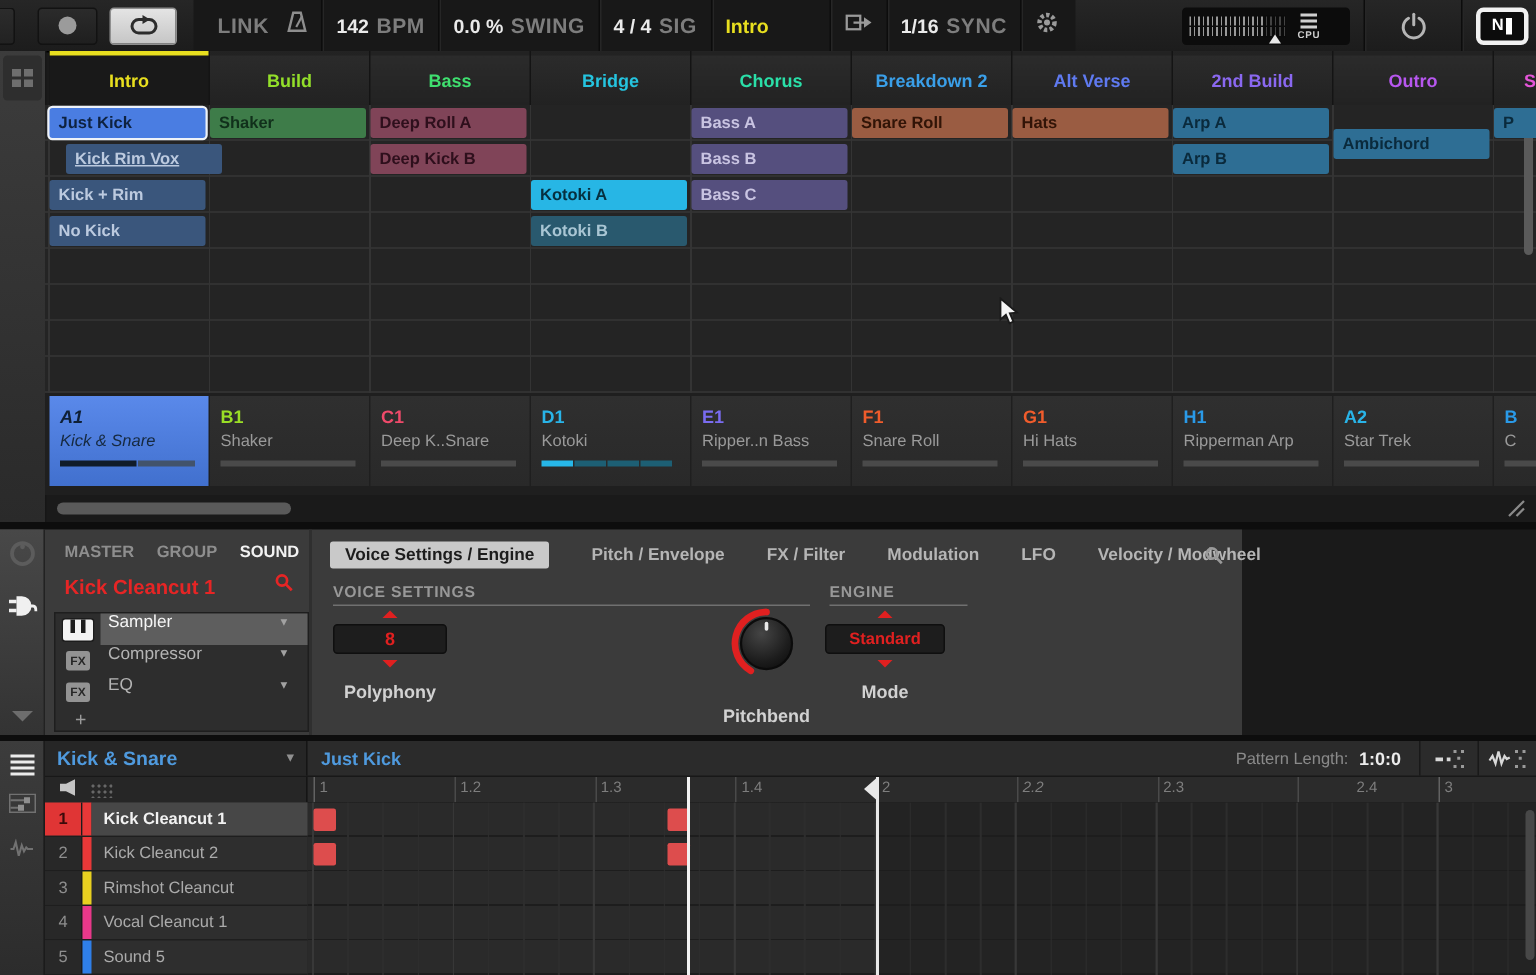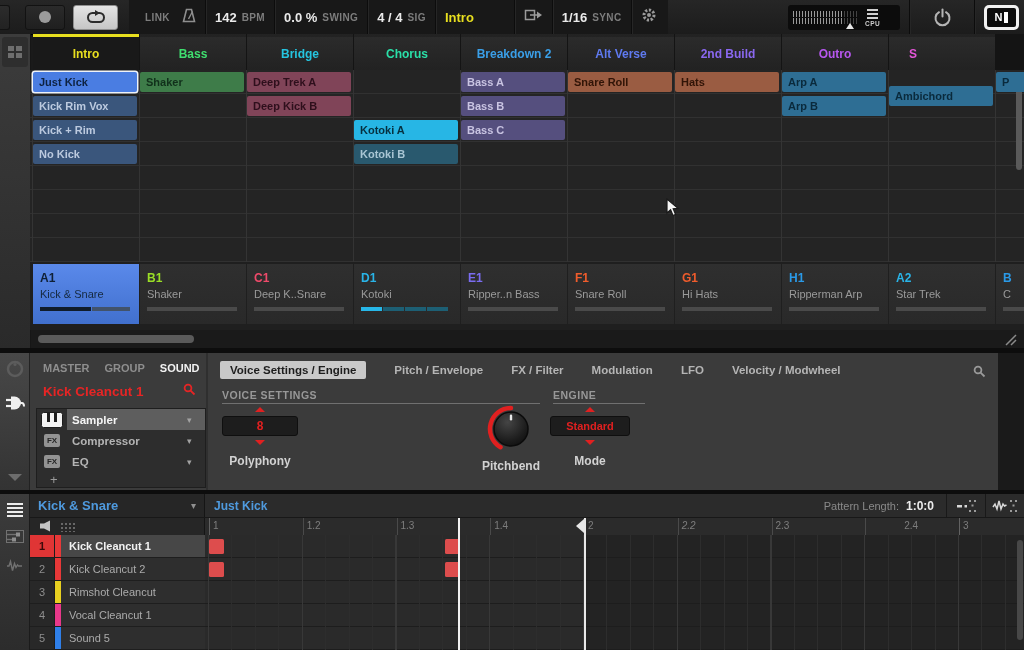--- a/index.html
+++ b/index.html
@@ -11,21 +11,21 @@
     background:linear-gradient(#262626,#1c1c1c);border-bottom:1px solid #000;
     display:flex;align-items:center}
   .tb-btn{height:23px;border-radius:3px;display:flex;align-items:center;justify-content:center}
   #btn-play-sliver{width:9px;height:23px;background:linear-gradient(#2c2c2c,#222);border:1px solid #121212;border-left:none;border-radius:0 3px 3px 0}
   #btn-record{width:38px;margin-left:15px;background:linear-gradient(#2b2b2b,#1f1f1f);border:1px solid #121212}
   .rec-dot{width:12px;height:12px;border-radius:50%;background:#9b9b9b}
   #btn-loop{width:43px;margin-left:8px;background:linear-gradient(#e4e4e4,#c6c6c6);border:1px solid #8f8f8f}
   .tb-strip{margin-left:11px;height:34px;display:flex;align-items:center;background:#181818;padding:0 11px}
   .tb-sep{width:1px;height:34px;background:#0c0c0c;box-shadow:1px 0 0 #262626;margin:0 9px}
   .tb-val{color:#eaeaea;font-weight:bold;font-size:13px;white-space:nowrap}
-  .tb-lbl{color:#7d7d7d;font-size:10px;font-weight:bold;margin-left:5px;letter-spacing:.4px}
+  .tb-lbl{color:#7d7d7d;font-size:14px;font-weight:bold;margin-left:5px;letter-spacing:.4px}
   #scene-display{color:#e8df1f;font-weight:bold;font-size:13px}
   #meter-box{margin-left:auto;width:102px;height:25px;background:#0c0c0c;border-radius:3px;
     display:flex;align-items:center;padding:0 5px;position:relative}
   .meter-rows{width:64px;position:relative}
   .meter-row{height:6px;margin:1px 0;background:repeating-linear-gradient(90deg,#989898 0 1px,transparent 1px 3px)}
   .meter-dim{position:absolute;right:0;top:0;bottom:0;width:15px;background:rgba(10,10,10,.6)}
   #meter-tri{position:absolute;left:58px;bottom:1px;width:0;height:0;border-left:4px solid transparent;border-right:4px solid transparent;border-bottom:6px solid #e8e8e8}
   #cpu-wrap{margin-left:8px;display:flex;flex-direction:column;align-items:center}
   .cpu-bar{width:11px;height:2px;background:#cfcfcf;margin:1px 0}
   #cpu-label{font-size:6.5px;font-weight:bold;color:#cfcfcf;letter-spacing:.5px}
@@ -69,35 +69,35 @@
   .group-bar span{display:block;height:4px}
 
   
   #hscroll{position:absolute;left:30px;top:330px;width:994px;height:18px}
   #hthumb{position:absolute;left:8px;top:5px;width:156px;height:8px;background:#5a5a5a;border-radius:4px}
   #resize-grip{position:absolute;right:6px;top:2px}
 
   .divider{position:absolute;left:0;width:1024px;background:#0d0d0d}
 
   
-  #middle{position:absolute;left:0;top:353px;width:998px;height:137px;background:#3b3b3b}
+  #middle{position:absolute;left:0;top:353px;width:828px;height:137px;background:#3b3b3b}
   #mid-rail{position:absolute;left:0;top:0;width:30px;height:137px;background:linear-gradient(#484848,#333);
     border-right:1px solid #222;display:flex;flex-direction:column;align-items:center;padding-top:7px;box-sizing:border-box}
   #mid-rail .rail-gap{height:12px}
   #rail-chevron{position:absolute;bottom:9px;left:8px;width:0;height:0;border-left:7px solid transparent;border-right:7px solid transparent;border-top:7px solid #6d6d6d}
   #sound-panel{position:absolute;left:30px;top:0;width:176px;height:137px}
   #sgs-tabs{display:flex;gap:15px;padding:9px 0 0 13px;font-size:11px;font-weight:bold;color:#8e8e8e}
   .sgs-tab.active{color:#f2f2f2}
   #sound-name-row{display:flex;align-items:center;padding:8px 10px 0 13px}
   #sound-name{color:#e62525;font-weight:bold;font-size:13.5px;flex:1}
   #plugin-box{margin:8px 0 0 6px;width:168px;background:#2d2d2d;border:1px solid #1e1e1e}
   .plug-row{display:flex;align-items:center;height:21px}
   .plug-icon-cell{width:30px;display:flex;justify-content:center;align-items:center;flex:none}
-  .plug-name-wrap{flex:1;height:21px;display:flex;align-items:center;padding-left:5px;
-    font-size:11.5px;font-weight:bold;color:#b4b4b4}
+  .plug-name-wrap{flex:1;height:21px;display:flex;align-items:flex-start;padding-left:5px;
+    font-size:11.5px;font-weight:normal;color:#b4b4b4}
   .plug-row.active .plug-name-wrap{background:#5e5e5e;color:#f5f5f5}
   .plug-name{flex:1}
   .plug-caret{width:18px;color:#a2a2a2;font-size:9px}
   #plug-add{color:#9a9a9a;font-size:13px;padding:1px 0 0 13px;line-height:14px}
   .fx-badge{width:16px;height:13px;background:#939393;border-radius:2px;color:#272727;font-size:8px;
     font-weight:bold;display:flex;align-items:center;justify-content:center}
 
   #params-panel{position:absolute;left:206px;top:0;right:0;height:137px;border-left:2px solid #2f2f2f}
   #param-tabs{display:flex;align-items:center;gap:28px;padding:8px 0 0 12px;font-size:11.5px;font-weight:bold;color:#b5b5b5}
   .param-tab{white-space:nowrap}
@@ -248,54 +248,55 @@
     <svg width="14" height="13" viewBox="0 0 14 13">
       <rect x="0" y="0" width="6" height="5" fill="#6e6e6e"></rect>
         <rect x="8" y="0" width="6" height="5" fill="#6e6e6e"></rect>
       <rect x="0" y="7" width="6" height="5" fill="#6e6e6e"></rect>
         <rect x="8" y="7" width="6" height="5" fill="#6e6e6e"></rect>
     </svg>
   </div>
 </div>
 <div id="scene-row">
     <div class="scene-tab active" style="color: rgb(232, 223, 31); border-top-color: rgb(232, 223, 31);">Intro</div>
+    <div class="scene-tab" style="color: rgb(147, 223, 42);">Build</div>
     <div class="scene-tab" style="color: rgb(63, 223, 111);">Bass</div>
     <div class="scene-tab" style="color: rgb(37, 196, 223);">Bridge</div>
     <div class="scene-tab" style="color: rgb(42, 223, 168);">Chorus</div>
     <div class="scene-tab" style="color: rgb(58, 159, 232);">Breakdown 2</div>
     <div class="scene-tab" style="color: rgb(95, 122, 240);">Alt Verse</div>
     <div class="scene-tab" style="color: rgb(138, 104, 240);">2nd Build</div>
     <div class="scene-tab" style="color: rgb(183, 87, 239);">Outro</div>
     <div class="scene-tab partial" style="color: rgb(228, 85, 216);">S</div>
   </div>
 
 <div id="arranger">
   <div id="arranger-scrollbar"></div>
 <div class="pat-cell selected" style="left: 3px; top: 2px; background: rgb(74, 125, 226); color: rgb(14, 34, 64);">Just Kick</div>
-    <div class="pat-cell" style="left: 3px; top: 26px; background: rgb(58, 86, 124); color: rgb(188, 202, 223);">Kick Rim Vox</div>
+    <div class="pat-cell" style="left: 14px; top: 26px; background: rgb(58, 86, 124); color: rgb(188, 202, 223); text-decoration: underline;">Kick Rim Vox</div>
     <div class="pat-cell" style="left: 3px; top: 50px; background: rgb(58, 86, 124); color: rgb(188, 202, 223);">Kick + Rim</div>
     <div class="pat-cell" style="left: 3px; top: 74px; background: rgb(58, 86, 124); color: rgb(188, 202, 223);">No Kick</div>
     <div class="pat-cell" style="left: 110px; top: 2px; background: rgb(62, 124, 73); color: rgb(17, 48, 27);">Shaker</div>
-    <div class="pat-cell" style="left: 217px; top: 2px; background: rgb(128, 68, 88); color: rgb(46, 15, 28);">Deep Trek A</div>
+    <div class="pat-cell" style="left: 217px; top: 2px; background: rgb(128, 68, 88); color: rgb(46, 15, 28);">Deep Roll A</div>
     <div class="pat-cell" style="left: 217px; top: 26px; background: rgb(128, 68, 88); color: rgb(46, 15, 28);">Deep Kick B</div>
     <div class="pat-cell" style="left: 324px; top: 50px; background: rgb(39, 182, 229); color: rgb(6, 48, 63);">Kotoki A</div>
     <div class="pat-cell" style="left: 324px; top: 74px; background: rgb(41, 89, 110); color: rgb(169, 198, 212);">Kotoki B</div>
     <div class="pat-cell" style="left: 431px; top: 2px; background: rgb(85, 79, 126); color: rgb(201, 196, 226);">Bass A</div>
     <div class="pat-cell" style="left: 431px; top: 26px; background: rgb(85, 79, 126); color: rgb(201, 196, 226);">Bass B</div>
     <div class="pat-cell" style="left: 431px; top: 50px; background: rgb(85, 79, 126); color: rgb(201, 196, 226);">Bass C</div>
     <div class="pat-cell" style="left: 538px; top: 2px; background: rgb(154, 92, 66); color: rgb(49, 20, 7);">Snare Roll</div>
     <div class="pat-cell" style="left: 645px; top: 2px; background: rgb(154, 92, 66); color: rgb(49, 20, 7);">Hats</div>
     <div class="pat-cell" style="left: 752px; top: 2px; background: rgb(46, 110, 148); color: rgb(10, 42, 60);">Arp A</div>
     <div class="pat-cell" style="left: 752px; top: 26px; background: rgb(46, 110, 148); color: rgb(10, 42, 60);">Arp B</div>
     <div class="pat-cell" style="left: 859px; top: 16px; background: rgb(46, 110, 148); color: rgb(10, 42, 60);">Ambichord</div>
     <div class="pat-cell" style="left: 966px; top: 2px; background: rgb(46, 110, 148); color: rgb(10, 42, 60);">P</div>
   </div>
 
 <div id="groups">
-    <div class="group-cell selected" style="left: 3px;">
+    <div class="group-cell selected" style="left: 3px; font-style: italic;">
       <div class="group-id" style="color: rgb(15, 32, 54);">A1</div>
       <div class="group-name">Kick &amp; Snare</div>
       <div class="group-bar">
         <span style="width: 52px; background: rgb(16, 28, 42);"></span>
         <span style="width: 38px; background: rgb(66, 83, 107);"></span>
       </div>
     </div>
     <div class="group-cell" style="left: 110px;">
       <div class="group-id" style="color: rgb(154, 222, 38);">B1</div>
       <div class="group-name">Shaker</div>
@@ -479,21 +480,21 @@
           <radialGradient id="kg" cx="40%" cy="30%" r="80%">
             <stop offset="0%" stop-color="#454545"></stop>
               <stop offset="70%" stop-color="#1c1c1c"></stop>
               <stop offset="100%" stop-color="#0e0e0e"></stop>
           </radialGradient>
         </defs>
         <path d="M13.5 42.2 A21 21 0 0 1 24 3" stroke="#e02020" stroke-width="4.5" fill="none" stroke-linecap="round"></path>
         <circle cx="24" cy="24" r="17" fill="url(#kg)" stroke="#0b0b0b" stroke-width="1.5"></circle>
         <rect x="22.8" y="9.5" width="2.4" height="6" rx="1.2" fill="#e9e9e9"></rect>
       </svg>
-      <div class="ctl-label" style="margin-top:2px">Pitchbend</div>
+      <div class="ctl-label" style="margin-top:12px">Pitchbend</div>
     </div>
 
     <div class="ctl" style="left:342px;top:54px;width:80px">
       <div class="st-up"></div>
       <div class="st-box" style="font-size:11px">Standard</div>
       <div class="st-dn"></div>
       <div class="ctl-label">Mode</div>
     </div>
   </div>
 </div>

